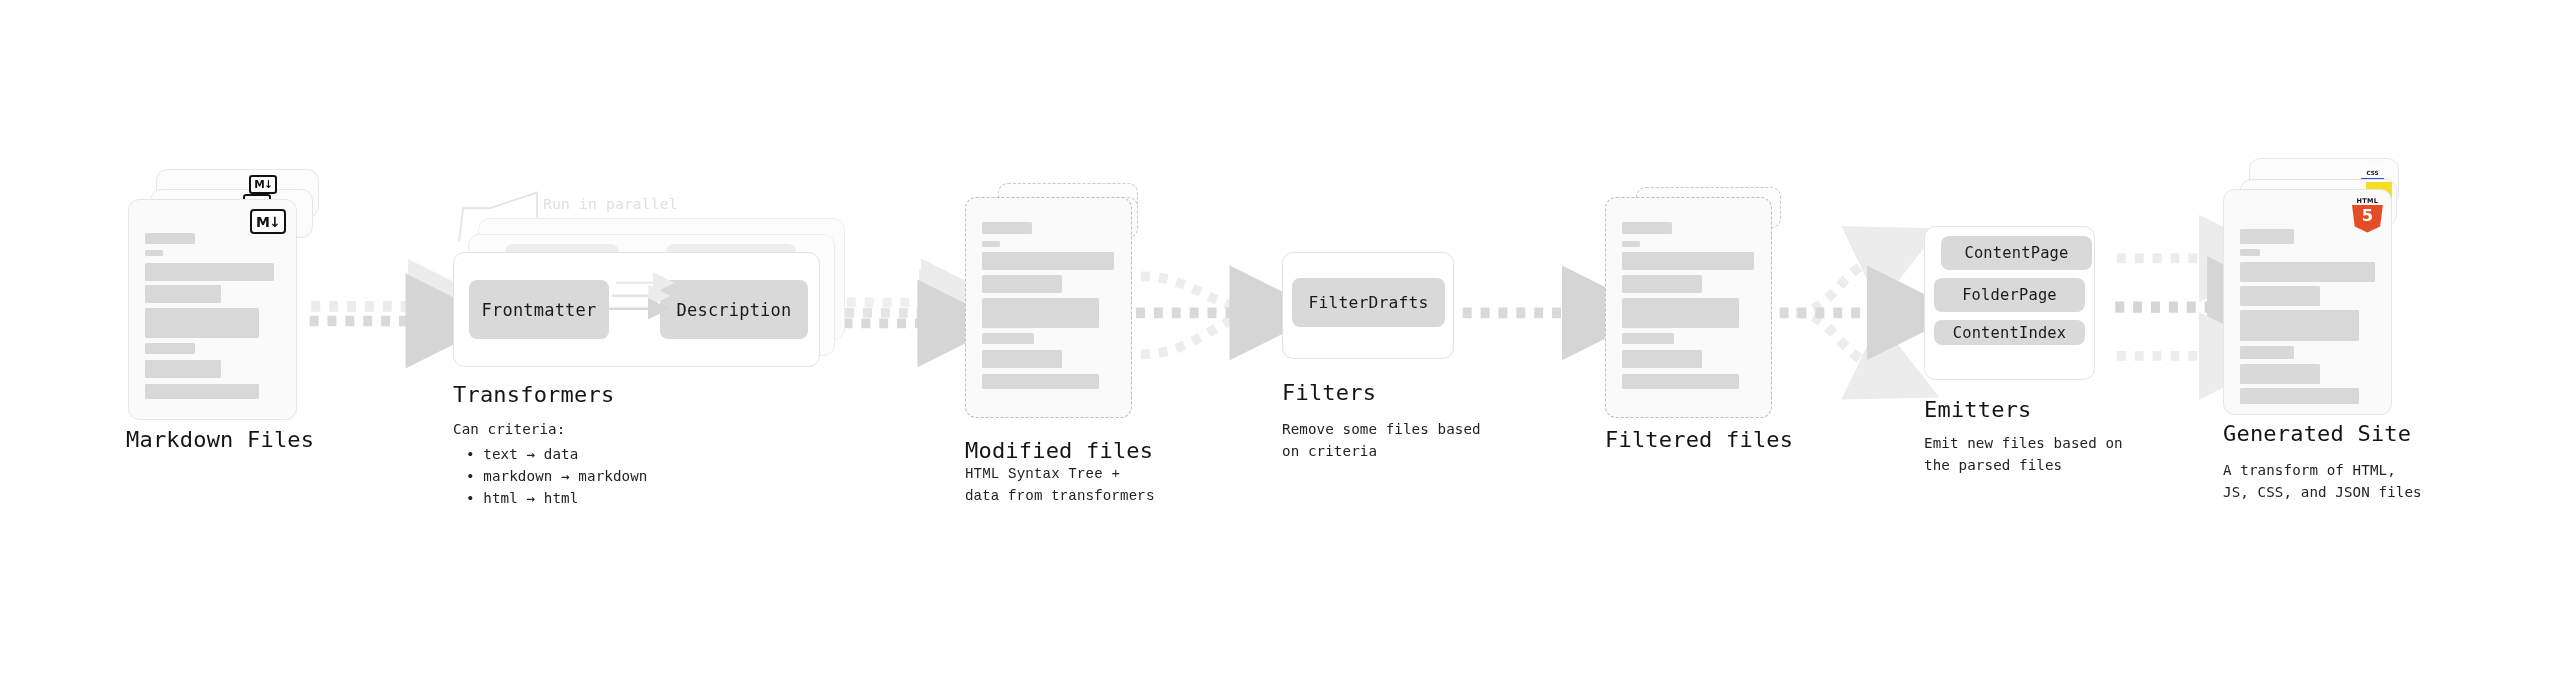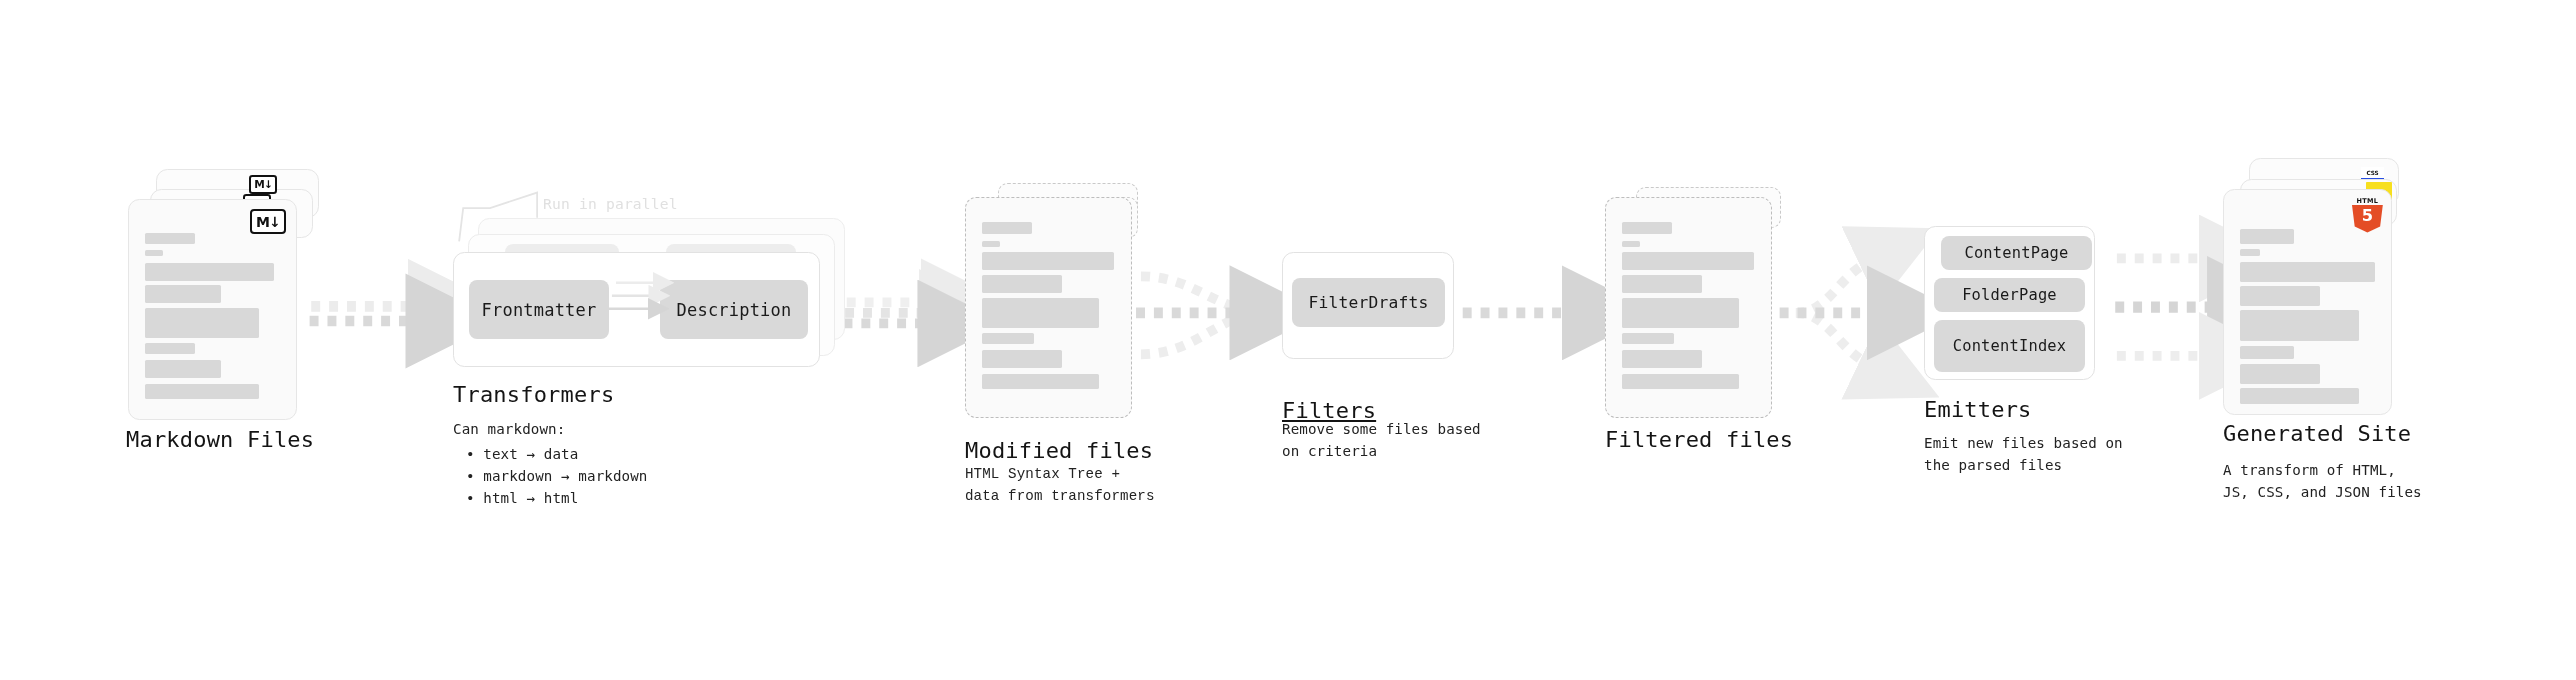--- a/index.html
+++ b/index.html
@@ -193,21 +193,21 @@
     <div class="chip" style="left:469px;top:280px;width:140px;height:59px;">Frontmatter</div>
     <div class="chip" style="left:660px;top:280px;width:148px;height:59px;">Description</div>
 
     <svg class="overlay" style="left:0;top:0;" viewBox="0 0 3170 838">
       <path d="M758,348 L806,348" stroke="#ececec" stroke-width="3" fill="none" marker-end="url(#ahL)"></path>
       <path d="M753,364 L801,364" stroke="#e4e4e4" stroke-width="3" fill="none" marker-end="url(#ahL)"></path>
       <path d="M748,380 L800,380" stroke="#d9d9d9" stroke-width="3" fill="none" marker-end="url(#ah)"></path>
     </svg>
 
     <div class="title" style="left:453px;top:382px;">Transformers</div>
-    <div class="sub" style="left:453px;top:418px;">Can markdown:</div>
+    <div class="sub" style="left:453px;top:418px;">Can criteria:</div>
     <div class="sub" style="left:466px;top:443px;">•&nbsp;<span>text → data</span></div>
     <div class="sub" style="left:466px;top:465px;">•&nbsp;<span>markdown → markdown</span></div>
     <div class="sub" style="left:466px;top:487px;">•&nbsp;<span>html → html</span></div>
   </div>
 
   <div class="node">
     <div class="ghost dashed" style="left:998px;top:183px;width:140px;height:41px;border-radius:9.8px;"></div>
     <div class="ghost dashed" style="left:987px;top:197px;width:151px;height:41px;border-radius:9.8px;"></div>
 
     <div class="doc dashed" style="left:965px;top:197px;width:167px;height:221px;">
@@ -221,21 +221,21 @@
       <div class="bar" style="left:16.3px;top:176px;width:117px;height:14.6px;"></div>
     </div>
     <div class="title" style="left:965px;top:438px;">Modified files</div>
     <div class="sub" style="left:965px;top:463px;font-family:Liberation Mono, monospace;">HTML Syntax Tree +
 data from transformers</div>
   </div>
 
   <div class="node">
     <div class="pbox" style="left:1282px;top:252px;width:172px;height:107px;"></div>
     <div class="chip" style="left:1292px;top:278px;width:153px;height:49px;font-size:16.3px;">FilterDrafts</div>
-    <div class="title" style="left:1282px;top:398px;text-decoration:underline;">Filters</div>
+    <div class="title" style="left:1282px;top:380px;">Filters</div>
     <div class="sub" style="left:1282px;top:418px;">Remove some files based
 on criteria</div>
   </div>
 
   <div class="node">
     <div class="ghost dashed" style="left:1636px;top:187px;width:145px;height:41px;border-radius:9.8px;"></div>
 
     <div class="doc dashed" style="left:1605px;top:197px;width:167px;height:221px;">
       <div class="bar" style="left:16.3px;top:24.4px;width:50px;height:11.4px;"></div>
       <div class="bar" style="left:16.3px;top:43px;width:18px;height:5.7px;"></div>
@@ -246,21 +246,21 @@
       <div class="bar" style="left:16.3px;top:152px;width:80px;height:18px;"></div>
       <div class="bar" style="left:16.3px;top:176px;width:117px;height:14.6px;"></div>
     </div>
     <div class="title" style="left:1605px;top:427px;">Filtered files</div>
   </div>
 
   <div class="node">
     <div class="pbox" style="left:1924px;top:226px;width:171px;height:154px;"></div>
     <div class="chip" style="left:1934px;top:236px;width:151px;height:34px;font-size:15.4px;margin-left:7px;">ContentPage</div>
     <div class="chip" style="left:1934px;top:278px;width:151px;height:34px;font-size:15.4px;">FolderPage</div>
-    <div class="chip" style="left:1934px;top:320px;width:151px;height:52px;font-size:15.4px;">ContentIndex</div>
+    <div class="chip" style="left:1934px;top:320px;width:151px;height:25px;font-size:15.4px;">ContentIndex</div>
     <div class="title" style="left:1924px;top:397px;">Emitters</div>
     <div class="sub" style="left:1924px;top:432px;">Emit new files based on
 the parsed files</div>
   </div>
 
   <div class="node">
     <div class="ghost" style="left:2249px;top:158px;width:150px;height:47px;"></div>
     <div class="css-badge" style="position:absolute;left:2361px;top:167px;">
         <span>CSS</span>
       </div>

